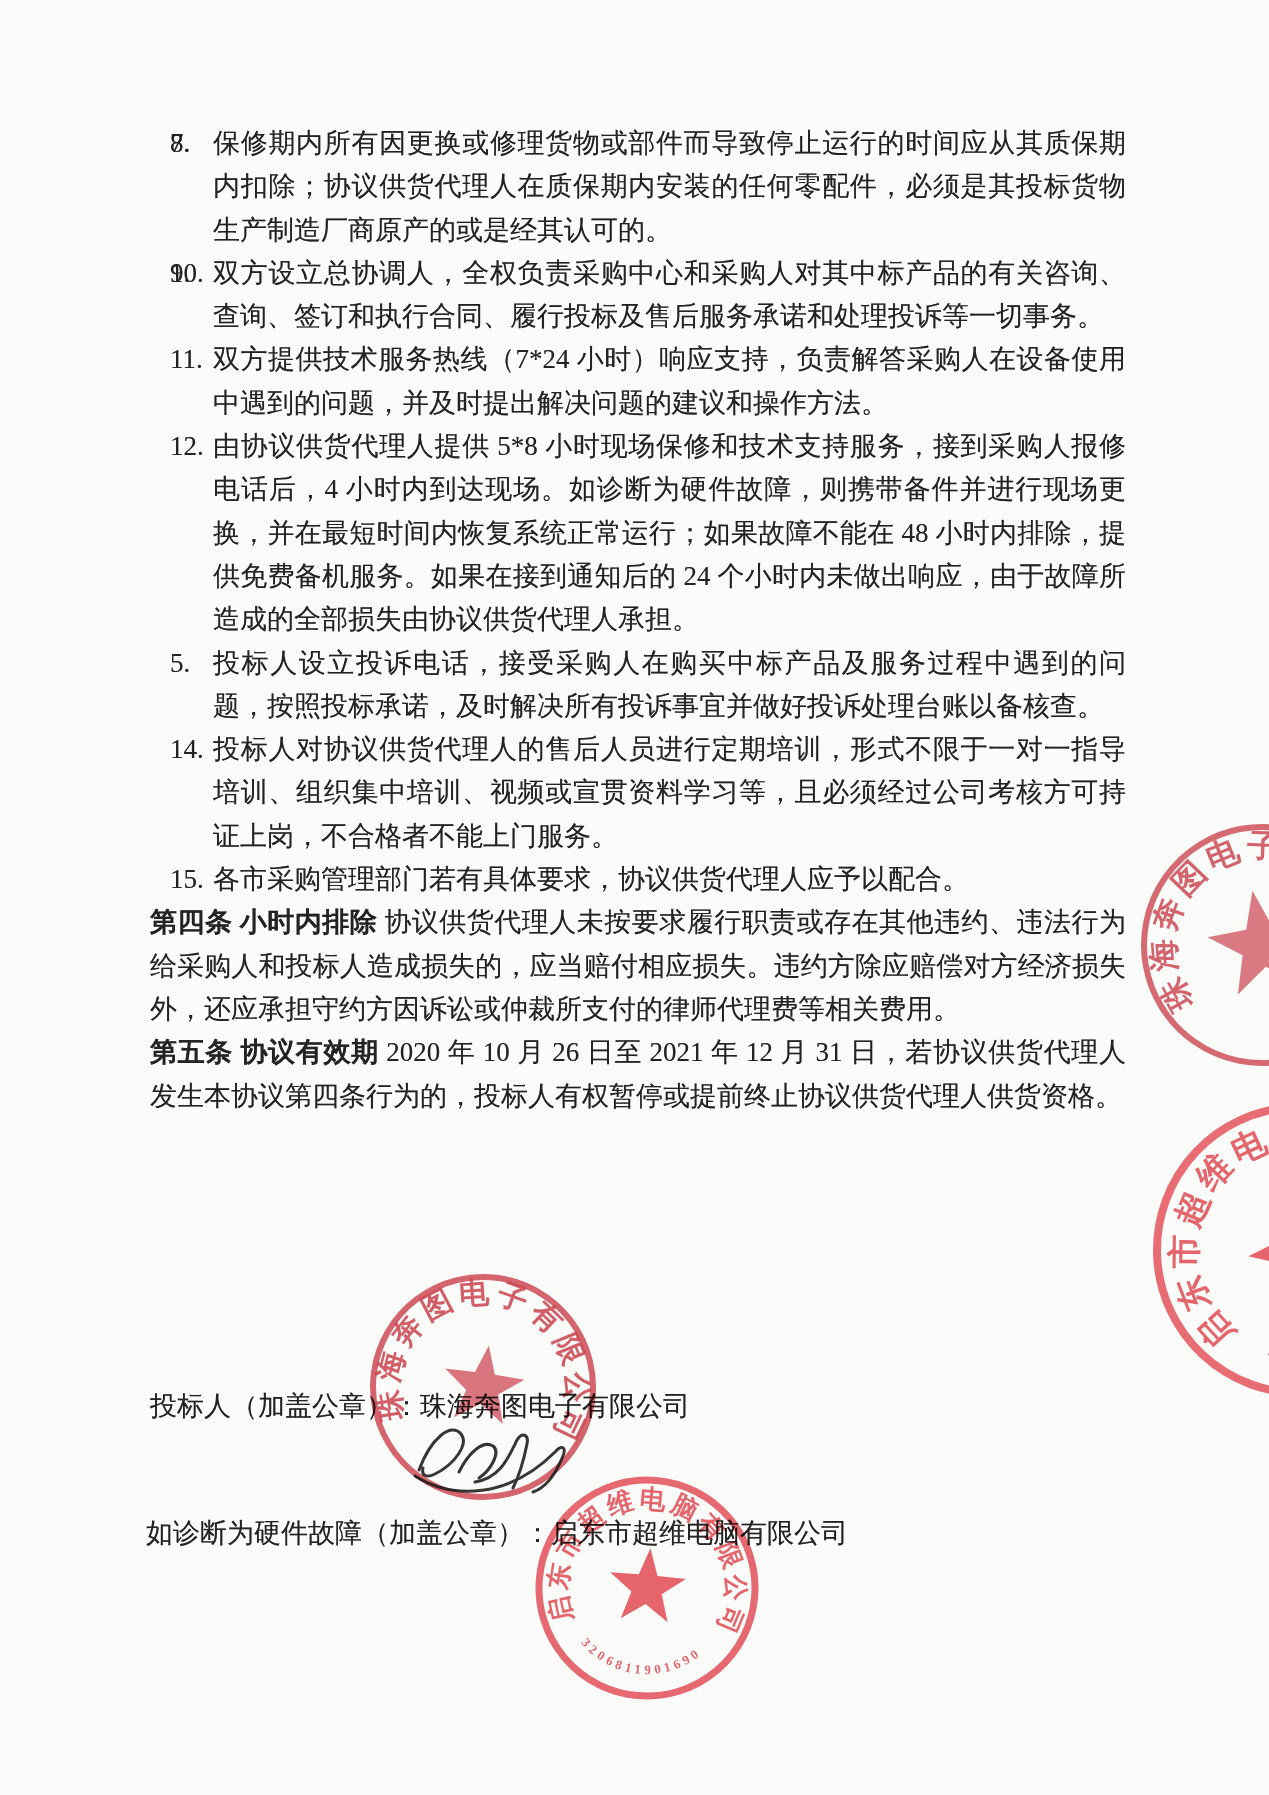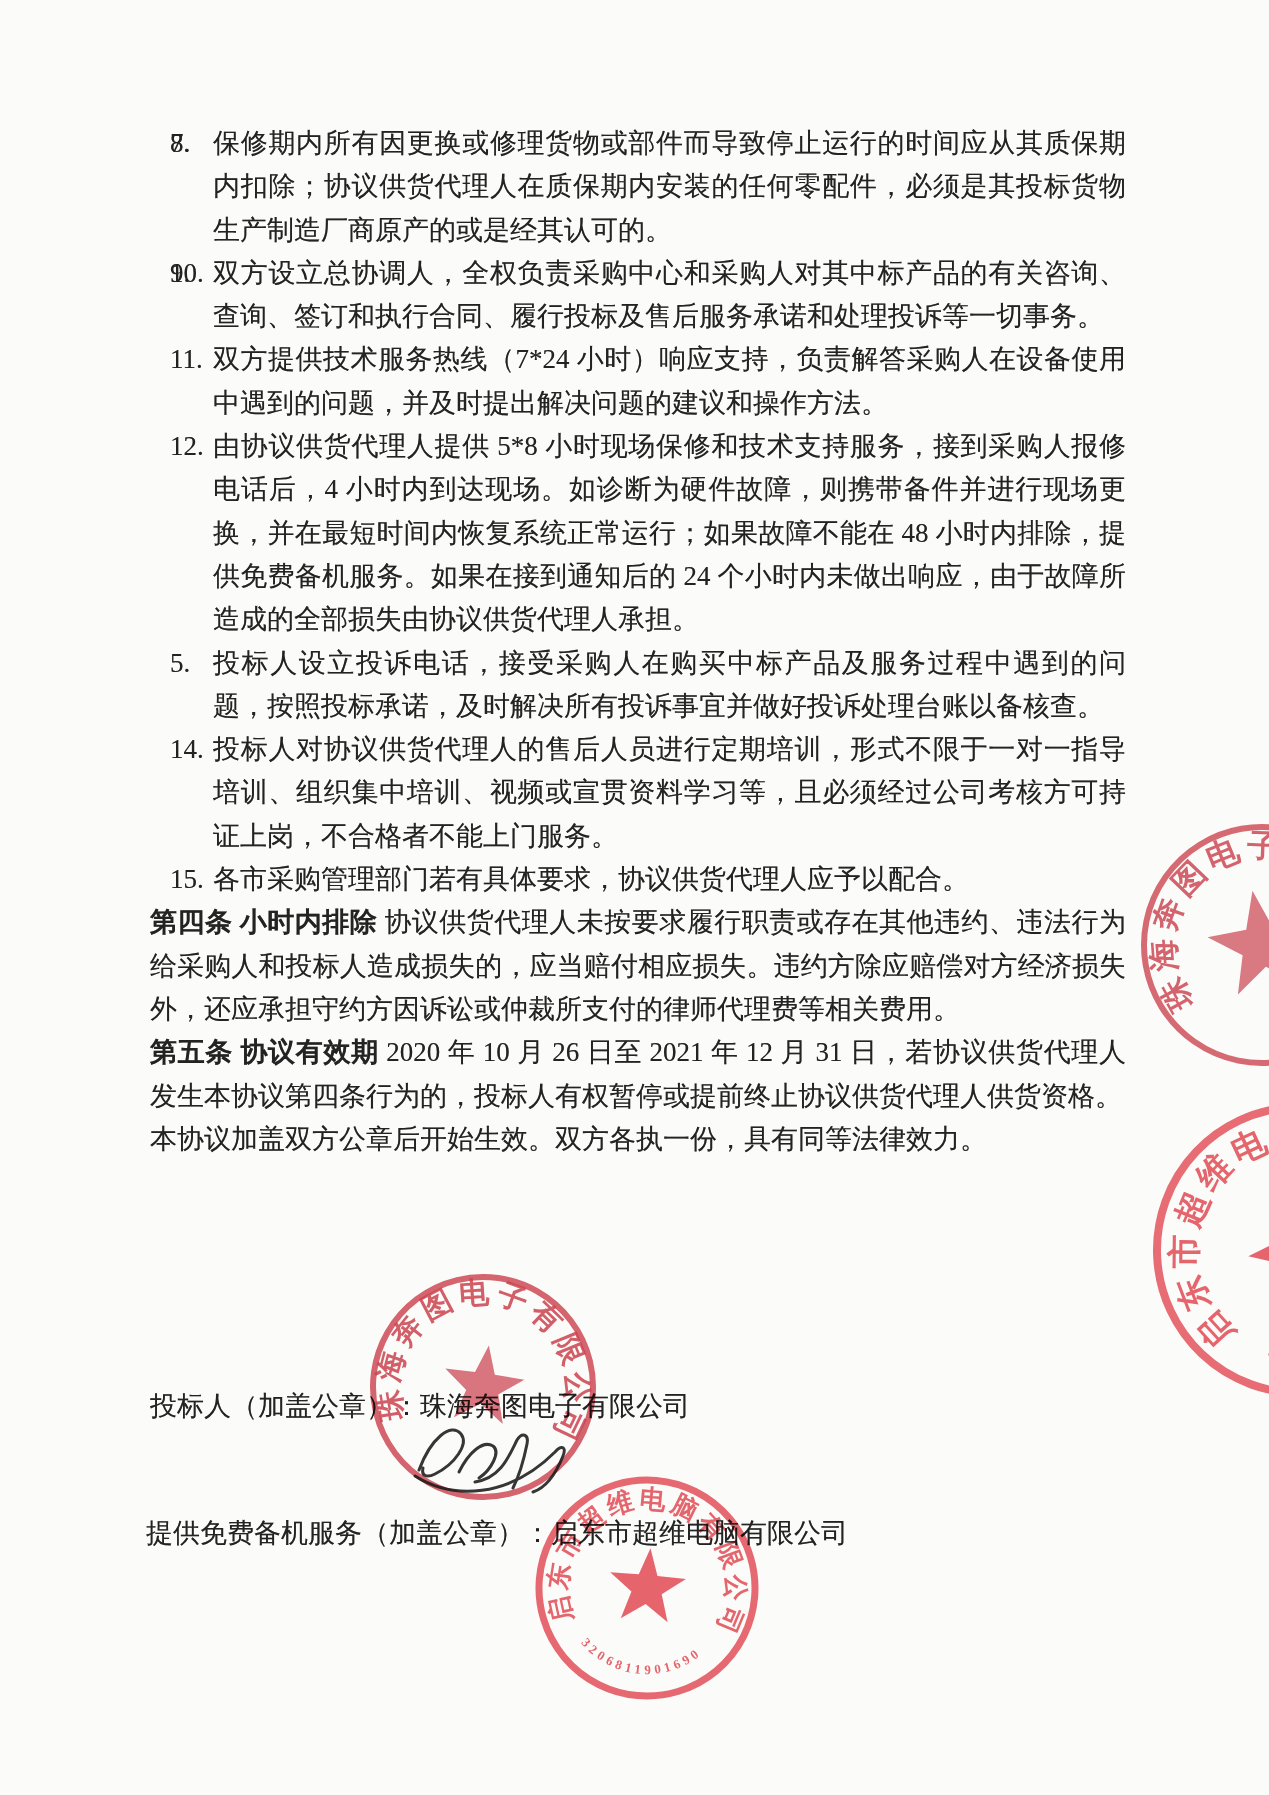--- a/index.html
+++ b/index.html
@@ -52,26 +52,25 @@
       <li><span class="num">9.</span></li>
       <li><span class="num">10.</span><span>双方设立总协调人，全权负责采购中心和采购人对其中标产品的有关咨询、查询、签订和执行合同、履行投标及售后服务承诺和处理投诉等一切事务。</span></li>
       <li><span class="num">11.</span><span>双方提供技术服务热线（7*24 小时）响应支持，负责解答采购人在设备使用中遇到的问题，并及时提出解决问题的建议和操作方法。</span></li>
       <li><span class="num">12.</span><span>由协议供货代理人提供 5*8 小时现场保修和技术支持服务，接到采购人报修电话后，4 小时内到达现场。如诊断为硬件故障，则携带备件并进行现场更换，并在最短时间内恢复系统正常运行；如果故障不能在 48 小时内排除，提供免费备机服务。如果在接到通知后的 24 个小时内未做出响应，由于故障所造成的全部损失由协议供货代理人承担。</span></li>
       <li><span class="num">5.</span><span>投标人设立投诉电话，接受采购人在购买中标产品及服务过程中遇到的问题，按照投标承诺，及时解决所有投诉事宜并做好投诉处理台账以备核查。</span></li>
       <li><span class="num">14.</span><span>投标人对协议供货代理人的售后人员进行定期培训，形式不限于一对一指导培训、组织集中培训、视频或宣贯资料学习等，且必须经过公司考核方可持证上岗，不合格者不能上门服务。</span></li>
       <li><span class="num">15.</span><span>各市采购管理部门若有具体要求，协议供货代理人应予以配合。</span></li>
     </ol>
     <p><span class="bh">第四条 小时内排除 </span><span>协议供货代理人未按要求履行职责或存在其他违约、违法行为给采购人和投标人造成损失的，应当赔付相应损失。违约方除应赔偿对方经济损失外，还应承担守约方因诉讼或仲裁所支付的律师代理费等相关费用。</span></p>
     <p><span class="bh">第五条 协议有效期 </span><span>2020 年 10 月 26 日至 2021 年 12 月 31 日，若协议供货代理人发生本协议第四条行为的，投标人有权暂停或提前终止协议供货代理人供货资格。</span></p>
-    <p>本协议加盖双方公章后开始生效。双方各执一份，具有同等法律效力。</p>
   </div>
 
   <div class="sig sig1"><span>投标人（加盖公章）：</span><span>珠海奔图电子有限公司</span></div>
 
-  <div class="sig sig2"><span>提供免费备机服务（加盖公章）：</span><span>启东市超维电脑有限公司</span></div>
+  <div class="sig sig2"><span>如诊断为硬件故障（加盖公章）：</span><span>启东市超维电脑有限公司</span></div>
 
   <svg class="seal seal-bidder" width="240" height="240" viewBox="0 0 240 240">
     <g stroke="#cf4350" fill="none" opacity="0.82">
       <circle cx="120" cy="120" r="110" stroke-width="6"></circle>
     </g>
     <defs>
       <path id="s1ring" d="M 47.3 162 A 84 84 0 1 1 192.7 162"></path>
     </defs>
     <text fill="#cf4350" opacity="0.85" font-size="30" letter-spacing="5">
       <textPath href="#s1ring" startOffset="50%" text-anchor="middle">珠海奔图电子有限公司</textPath>

